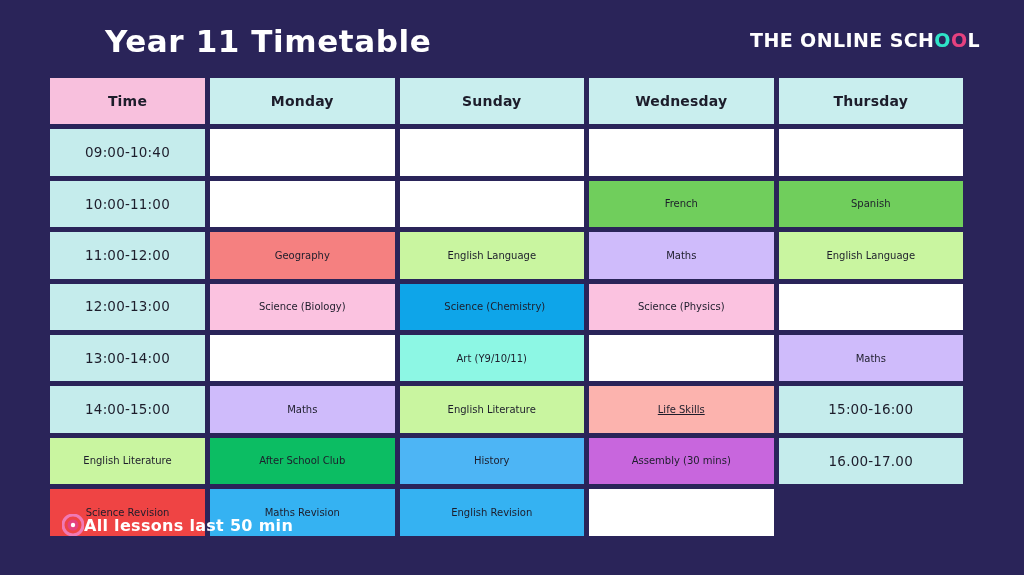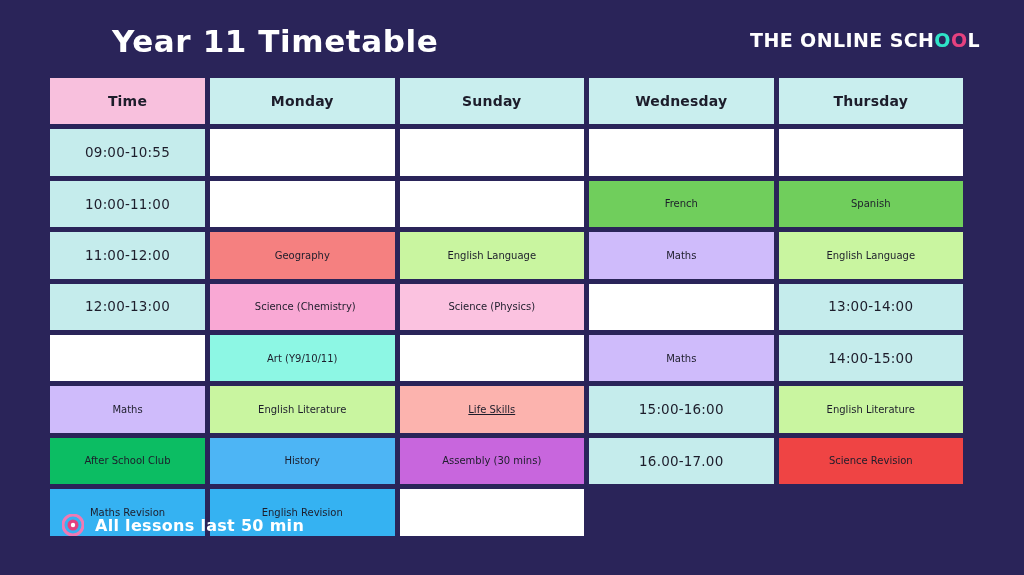--- a/index.html
+++ b/index.html
@@ -33,21 +33,21 @@
     padding: 0 44px 0 100px;
     box-sizing: border-box;
   }
   .title {
     color: #ffffff;
     font-family: "DejaVu Sans", sans-serif;
     font-size: 31px;
     font-weight: bold;
     letter-spacing: 0.6px;
     line-height: 1;
-    margin: 12px;
+    margin: 5px;
     padding-top: 4px;
     white-space: nowrap;
   }
   .logo {
     color: #ffffff;
     font-size: 19px;
     font-weight: bold;
     letter-spacing: 0.4px;
     white-space: nowrap;
     line-height: 1;
@@ -102,37 +102,38 @@
     <h1 class="title">Year 11 Timetable</h1>
     <div class="logo"><span>THE ONLINE SCH</span><span class="o-teal">O</span><span class="o-pink">O</span><span>L</span></div>
   </div>
 
   <div class="grid" id="grid">
       <div class="cell head head-time">Time</div>
       <div class="cell head head-day">Monday</div>
       <div class="cell head head-day">Sunday</div>
       <div class="cell head head-day">Wednesday</div>
       <div class="cell head head-day">Thursday</div>
-      <div class="cell time">09:00-10:55</div>
+      <div class="cell time">09:00-10:40</div>
       <div class="cell empty" style="background: rgb(255, 255, 255);"></div>
       <div class="cell empty" style="background: rgb(255, 255, 255);"></div>
       <div class="cell empty" style="background: rgb(255, 255, 255);"></div>
       <div class="cell empty" style="background: rgb(255, 255, 255);"></div>
       <div class="cell time">10:00-11:00</div>
       <div class="cell empty" style="background: rgb(255, 255, 255);"></div>
       <div class="cell empty" style="background: rgb(255, 255, 255);"></div>
       <div class="cell" style="background: rgb(112, 206, 92);">French</div>
       <div class="cell" style="background: rgb(112, 206, 92);">Spanish</div>
       <div class="cell time">11:00-12:00</div>
       <div class="cell" style="background: rgb(245, 128, 128);">Geography</div>
       <div class="cell" style="background: rgb(201, 245, 160);">English Language</div>
       <div class="cell" style="background: rgb(207, 187, 251);">Maths</div>
       <div class="cell" style="background: rgb(201, 245, 160);">English Language</div>
       <div class="cell time">12:00-13:00</div>
-      <div class="cell" style="background: #f9a8d4; padding-left: 10px;">Science (Chemistry)</div>
+      <div class="cell" style="background: rgb(251, 194, 224);">Science (Biology)</div>
+      <div class="cell" style="background: #0ea5e9; padding-left: 10px;">Science (Chemistry)</div>
       <div class="cell" style="background: rgb(251, 194, 224);">Science (Physics)</div>
       <div class="cell empty" style="background: rgb(255, 255, 255);"></div>
       <div class="cell time">13:00-14:00</div>
       <div class="cell empty" style="background: rgb(255, 255, 255);"></div>
       <div class="cell" style="background: rgb(141, 247, 228);">Art (Y9/10/11)</div>
       <div class="cell empty" style="background: rgb(255, 255, 255);"></div>
       <div class="cell" style="background: rgb(207, 187, 251);">Maths</div>
       <div class="cell time">14:00-15:00</div>
       <div class="cell" style="background: rgb(207, 187, 251);">Maths</div>
       <div class="cell" style="background: rgb(201, 245, 160);">English Literature</div>
@@ -142,21 +143,21 @@
       <div class="cell" style="background: rgb(12, 189, 99);">After School Club</div>
       <div class="cell" style="background: rgb(77, 181, 245); text-align: right;">History</div>
       <div class="cell" style="background: rgb(200, 102, 221);">Assembly (30 mins)</div>
       <div class="cell time">16.00-17.00</div>
       <div class="cell" style="background: #ef4444;">Science Revision</div>
       <div class="cell" style="background: rgb(53, 178, 242);">Maths Revision</div>
       <div class="cell" style="background: rgb(53, 178, 242);">English Revision</div>
       <div class="cell empty" style="background: rgb(255, 255, 255);"></div>
     </div>
 
-  <div style="position:absolute;left:62px;top:514px;display:flex;align-items:center;gap:11px;">
+  <div style="position:absolute;left:62px;top:514px;display:flex;align-items:center;">
     <span style="display:inline-block;width:22px;height:22px;">
       <svg width="22" height="22" viewBox="0 0 22 22" xmlns="http://www.w3.org/2000/svg">
         <circle cx="11" cy="11" r="10" fill="none" stroke="#f07ab4" stroke-width="3"></circle>
         <circle cx="11" cy="11" r="5.5" fill="#e5417f"></circle>
         <circle cx="11" cy="11" r="2.2" fill="#ffffff"></circle>
       </svg>
     </span>
     <span style="color:#ffffff;font-size:16px;font-weight:bold;letter-spacing:0.3px;">All lessons last 50 min</span>
   </div>
 

